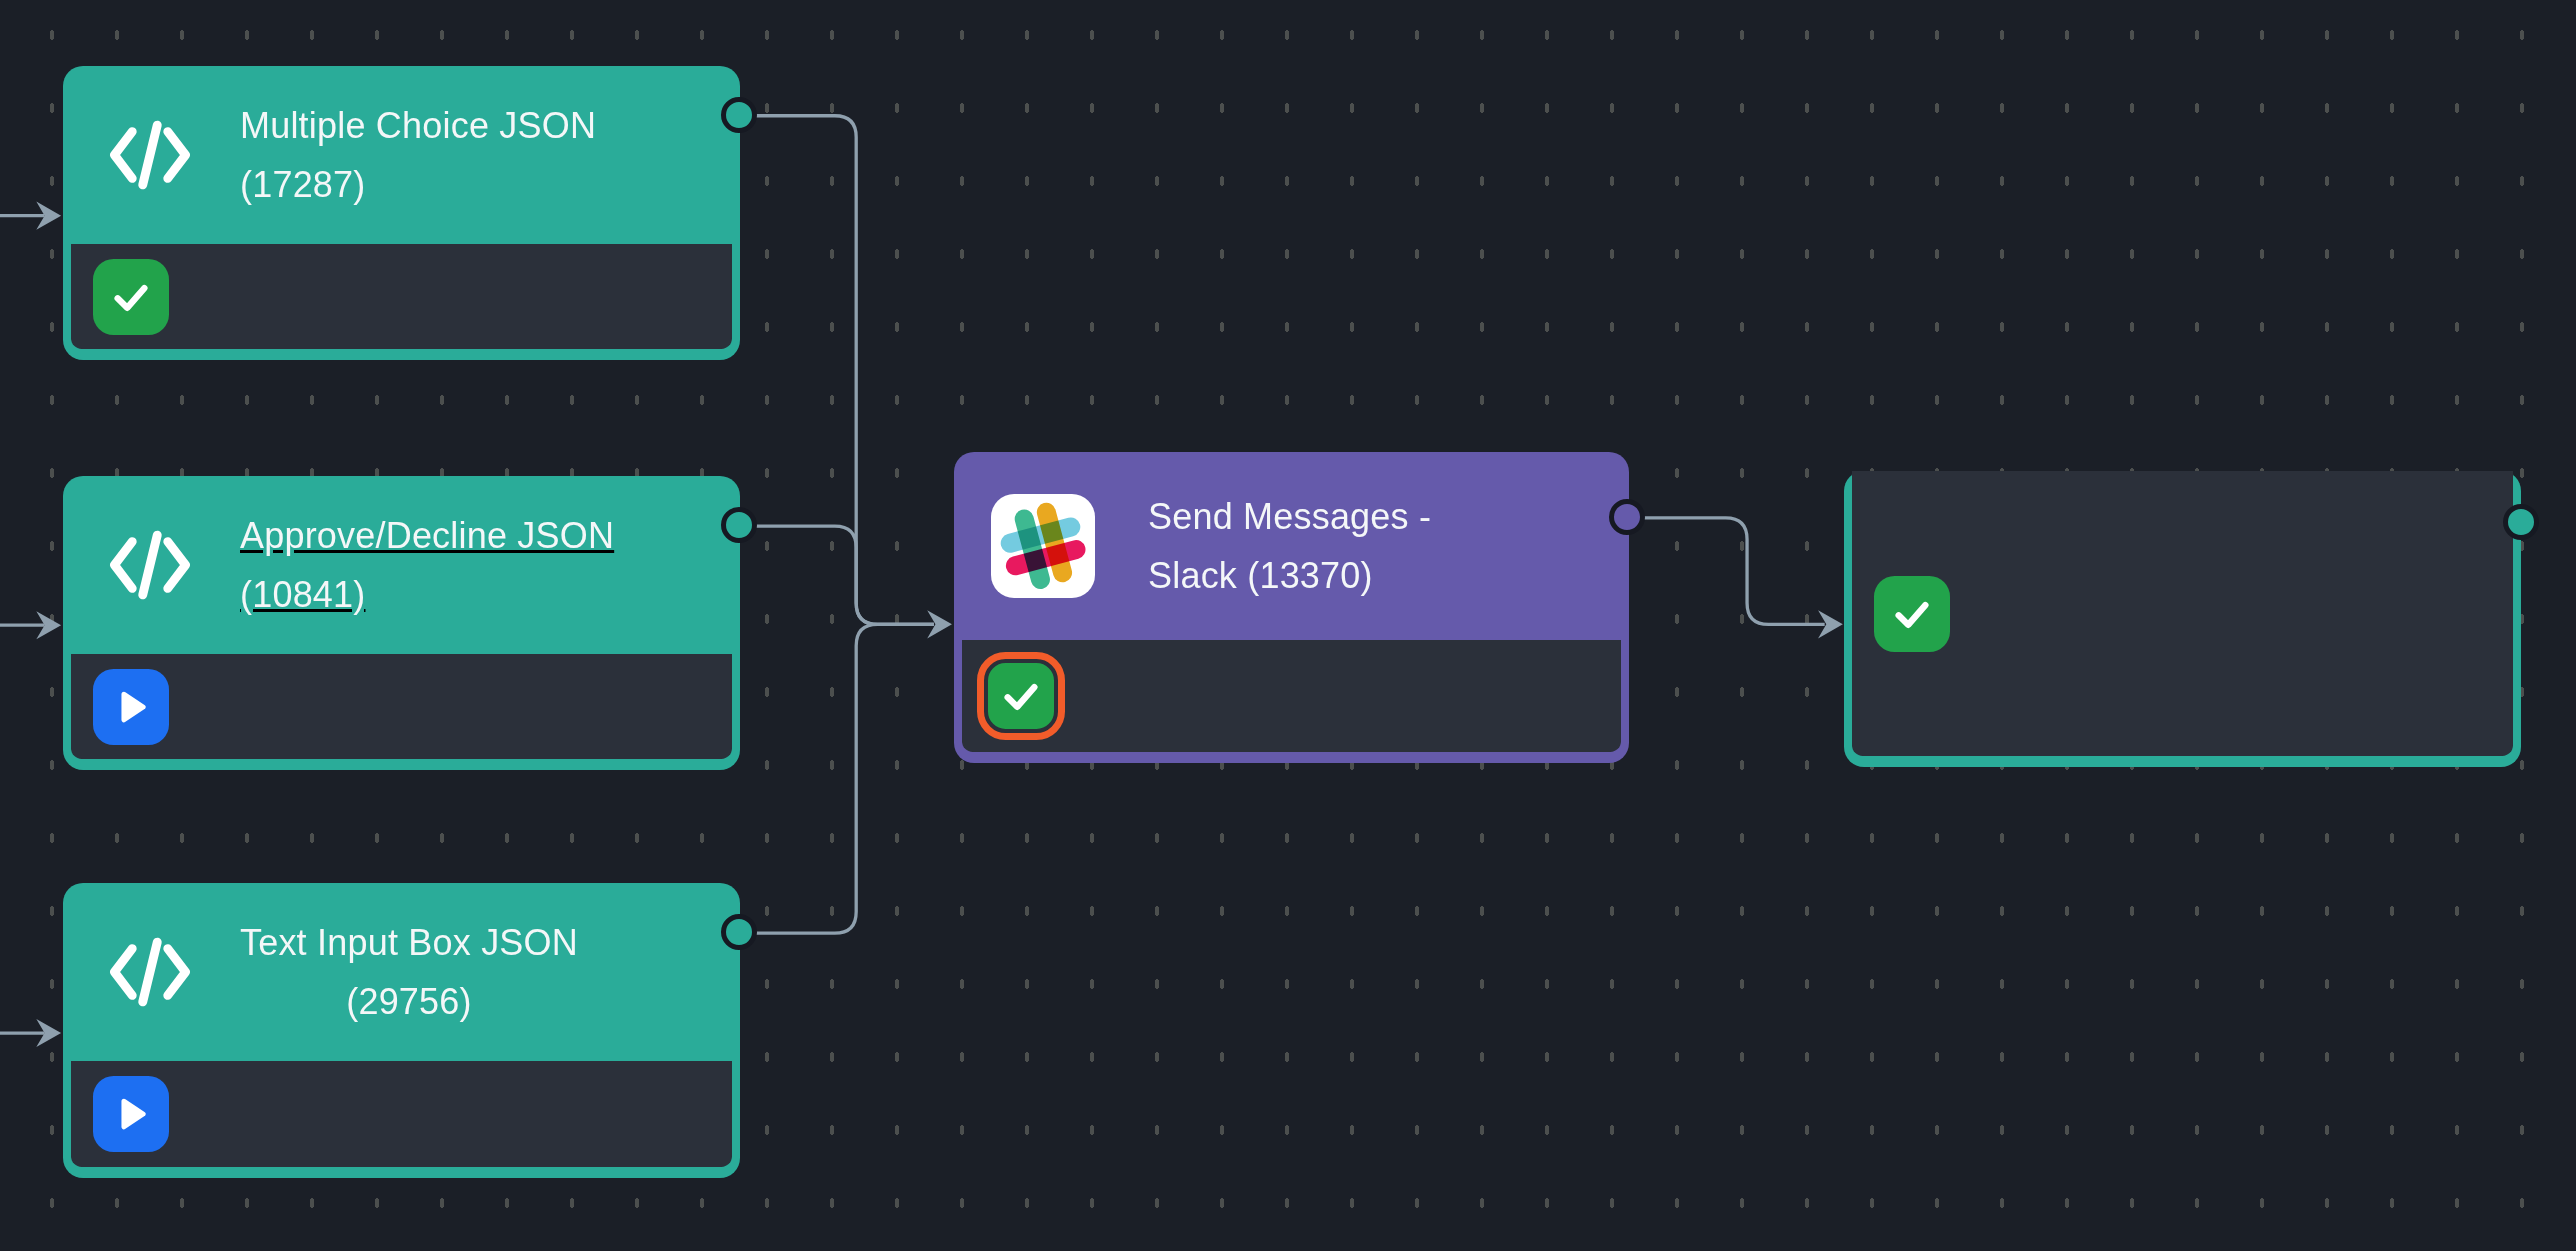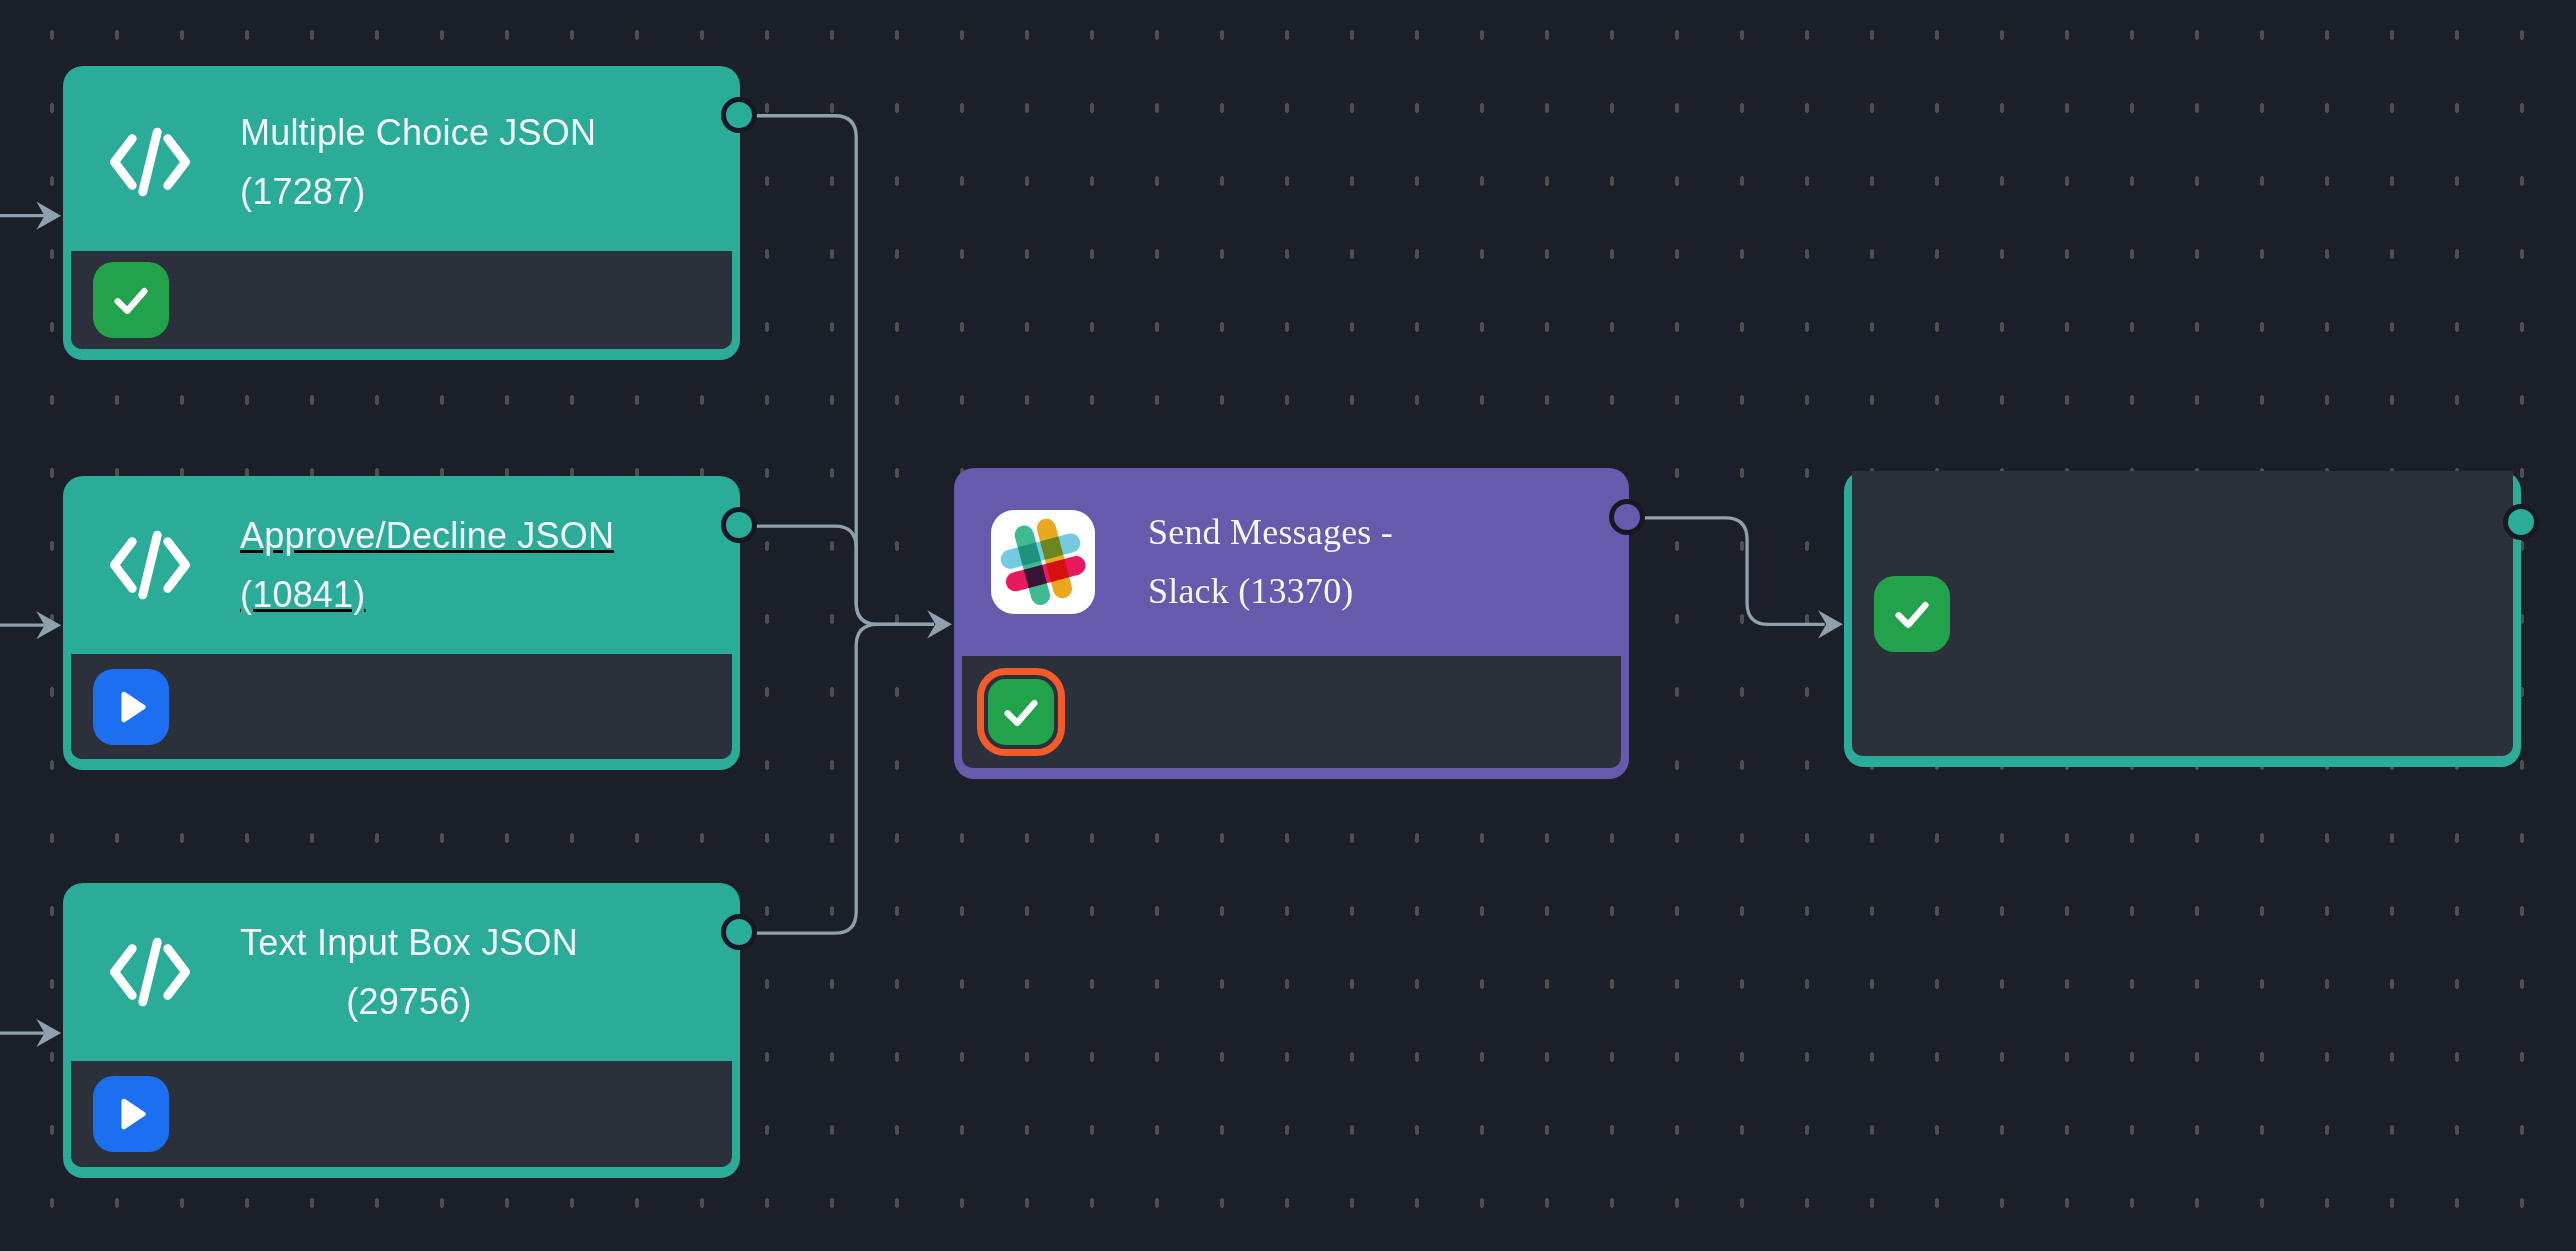--- a/index.html
+++ b/index.html
@@ -99,21 +99,21 @@
     <path class="edge-path" d="M 896 140 H 1011 Q 1037 140 1037 166 V 730 Q 1037 756 1063 756 H 1131"></path>
     <path class="edge-path" d="M 896 637 H 1011 Q 1037 637 1037 663 V 730 Q 1037 756 1063 756 H 1131"></path>
     <path class="edge-path" d="M 896 1130 H 1011 Q 1037 1130 1037 1104 V 782 Q 1037 756 1063 756 H 1131"></path>
     <polygon class="arrowhead" points="1153,756 1123,739 1133,756 1123,773"></polygon>
 
     <path class="edge-path" d="M 1972 627 H 2090 Q 2116 627 2116 653 V 730 Q 2116 756 2142 756 H 2210"></path>
     <polygon class="arrowhead" points="2232,756 2202,739 2212,756 2202,773"></polygon>
   </svg>
 
   <div class="node teal" style="left:63px; top:66px; width:677px; height:294px;">
-    <div class="node-header" style="height:178px;margin-top:7px;">
+    <div class="node-header" style="height:178px;">
       <span class="code-icon-box">
         <svg viewBox="0 0 104 90">
             <polyline class="code-stroke" points="30,16 8,45 30,74"></polyline>
             <line class="code-stroke" x1="61" y1="8" x2="43" y2="82"></line>
             <polyline class="code-stroke" points="74,16 96,45 74,74"></polyline>
           </svg>
       </span>
       <div class="node-title">
         <span class="title-line">Multiple Choice JSON</span>
         <span class="title-line">(17287)</span>
@@ -167,21 +167,21 @@
     </div>
     <div class="node-body">
       <div class="status-badge blue">
         <svg viewBox="0 0 88 88">
             <polygon class="play-shape" points="33,24 63,44 33,64"></polygon>
           </svg>
       </div>
     </div>
   </div>
 
-  <div class="node purple" style="left:954px; top:468px; width:675px; height:311px;font-family:Liberation Serif, serif;">
+  <div class="node purple" style="left:954px; top:452px; width:675px; height:311px;">
     <div class="node-header" style="height:188px;">
       <span class="slack-tile">
         <svg viewBox="0 0 126 126">
           <rect width="126" height="126" rx="28" fill="#ffffff"></rect>
           <g transform="rotate(-15 63 63)">
             <rect class="sl-green sl-blend" x="38" y="14" width="23" height="99" rx="11.5"></rect>
             <rect class="sl-yellow sl-blend" x="66" y="13" width="23" height="99" rx="11.5"></rect>
             <rect class="sl-blue sl-blend" x="14" y="38" width="99" height="23" rx="11.5"></rect>
             <rect class="sl-pink sl-blend" x="13" y="66" width="99" height="23" rx="11.5"></rect>
           </g>

